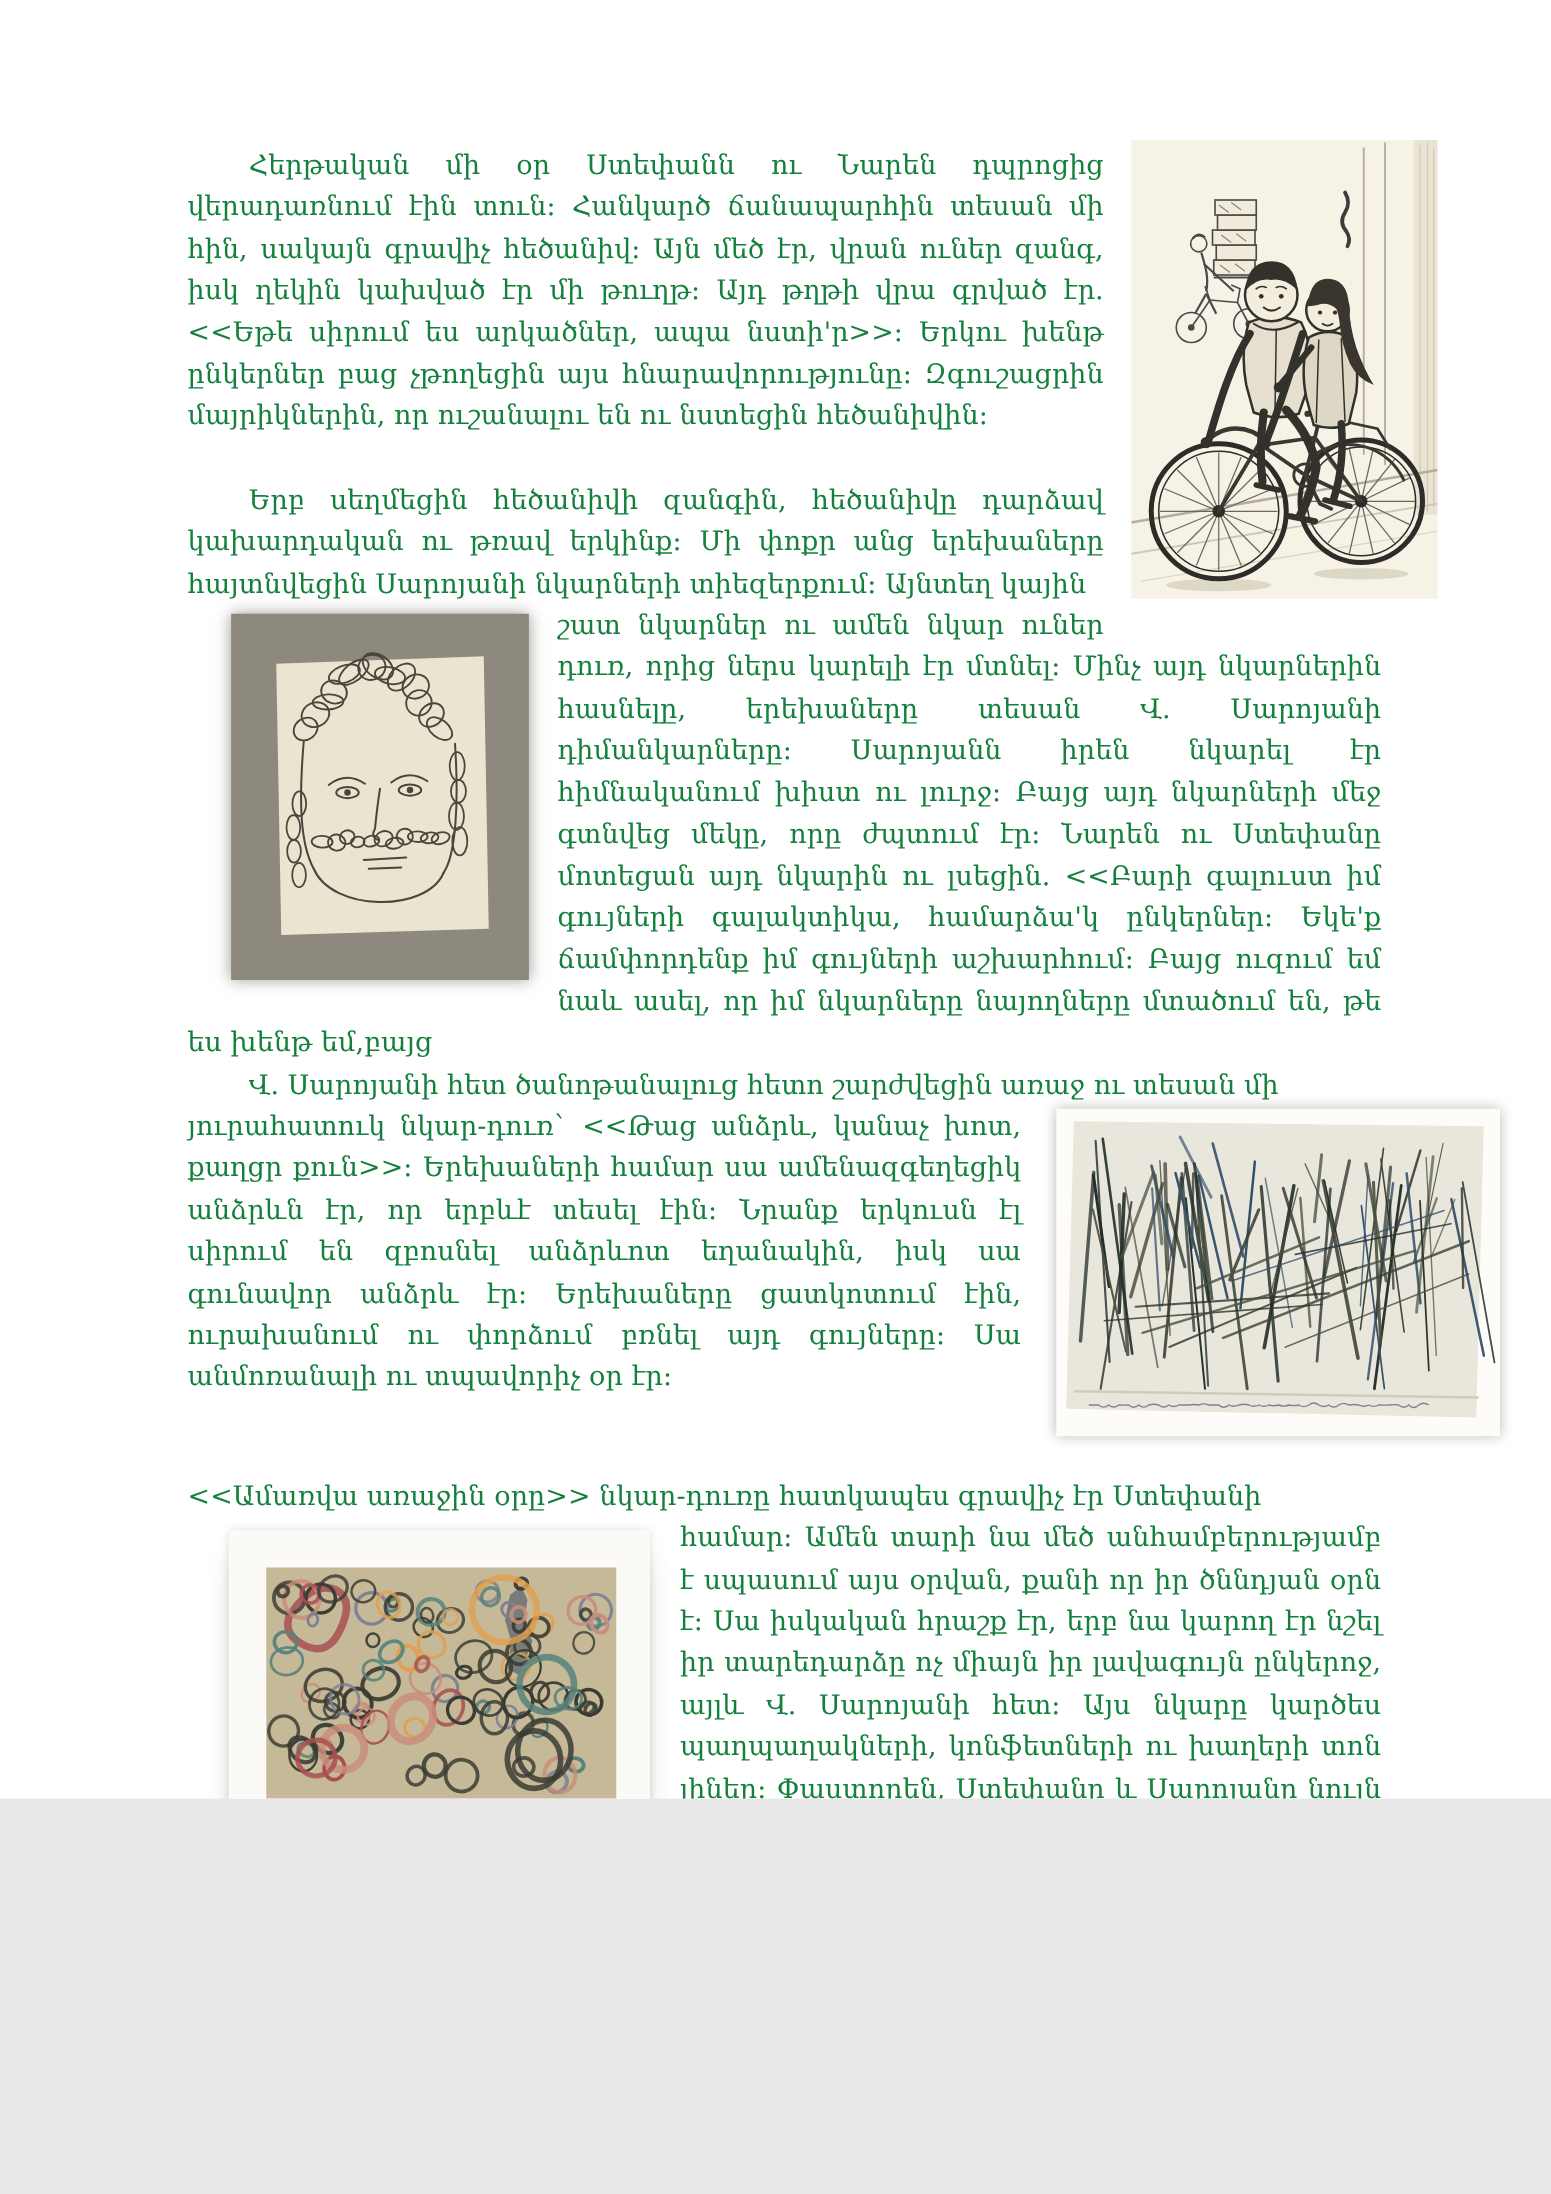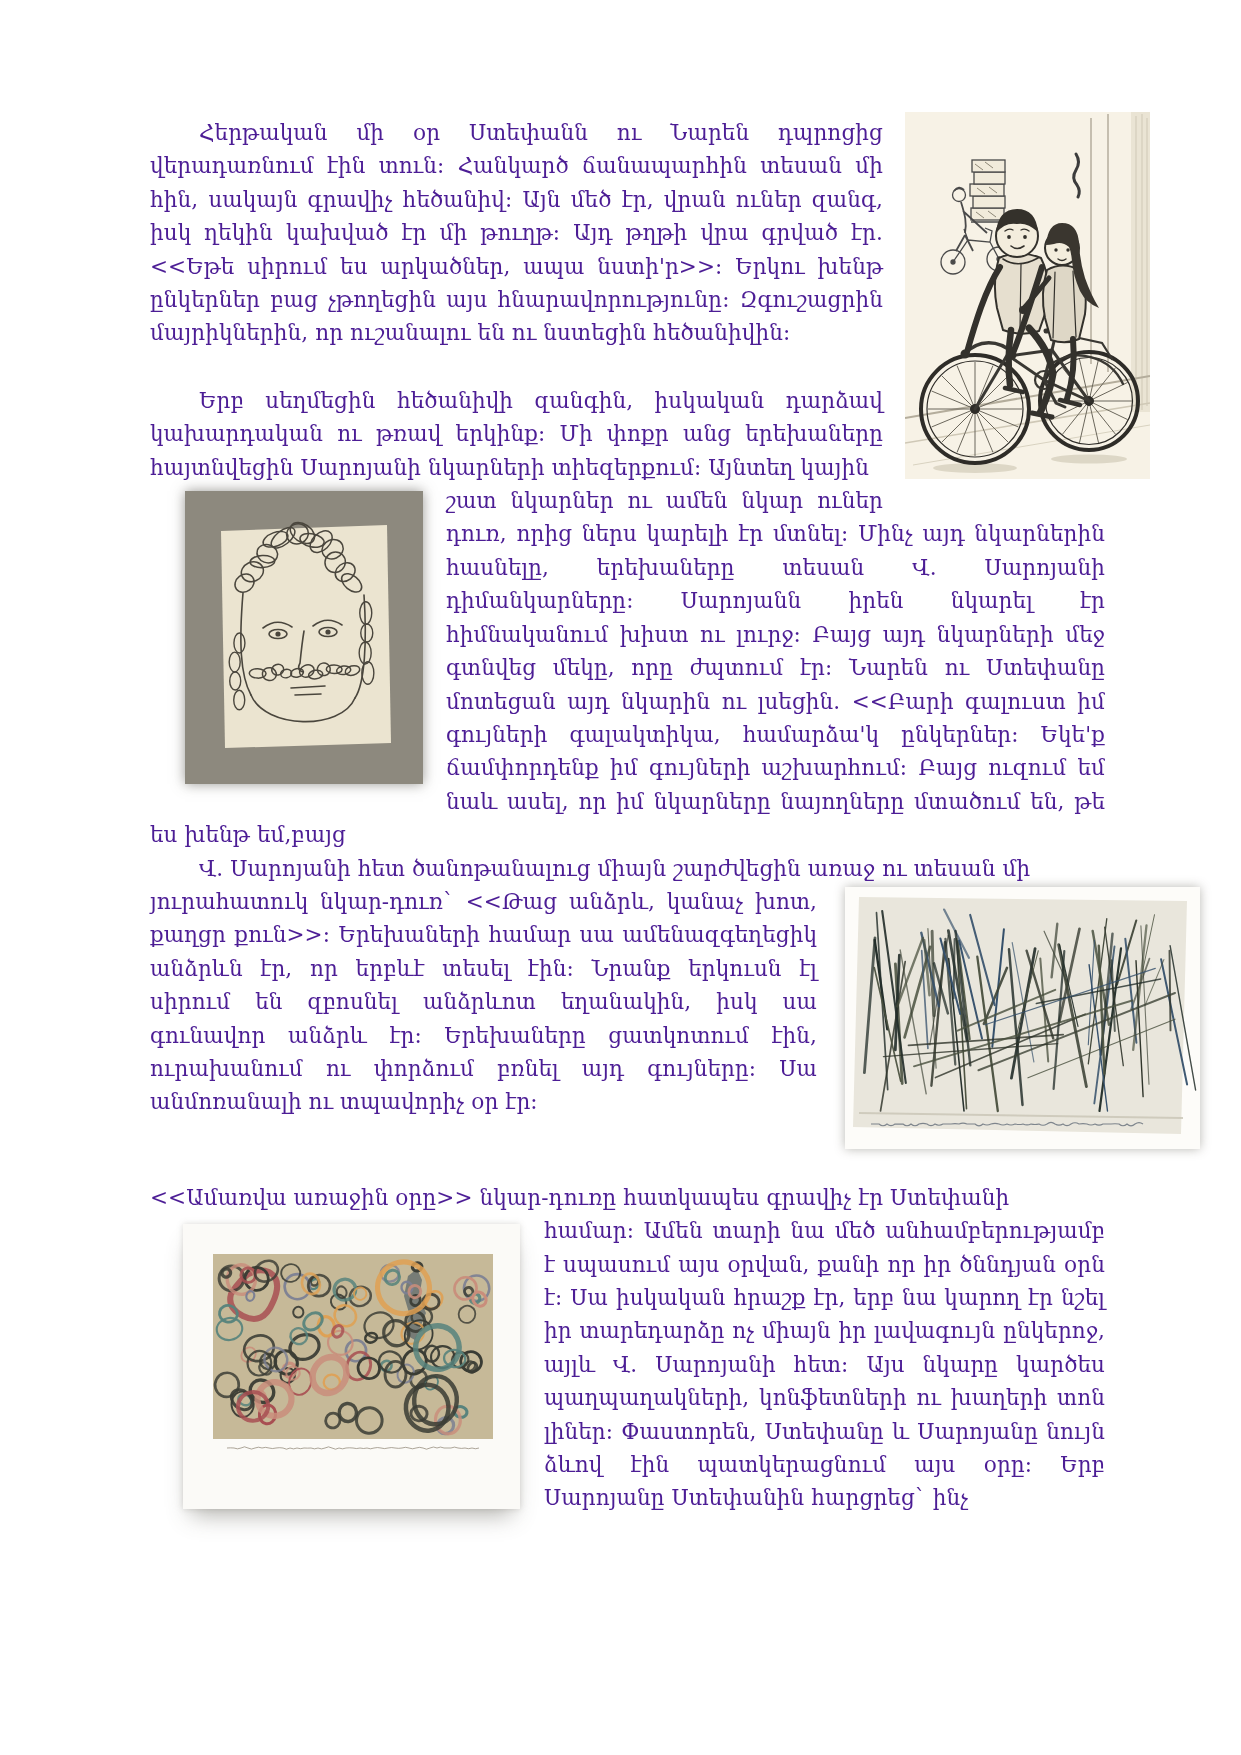--- a/index.html
+++ b/index.html
@@ -1,20 +1,20 @@
 <!DOCTYPE html>
 <html><head>
 <meta charset="utf-8">
 <style>
   html,body{margin:0;padding:0;background:#e8e8e8;}
   .page{
-    width:1241px;height:1755px;background:#ffffff;margin:0 auto;
+    width:1241px;height:1439px;background:#ffffff;margin:0 auto;
     overflow:hidden;position:relative;
     font-family:"DejaVu Serif","DejaVu Sans",serif;
-    color:#4c1d95;
+    color:#15803d;
   }
   .content{
     padding:116px 136px 0 150px;
   }
   p.para{
     margin:0;
     font-size:21.5px;
     line-height:33.4px;
     text-align:justify;
     letter-spacing:.1px;
@@ -181,21 +181,21 @@
           <path d="M141,133 Q143,111 157,111 Q173,111 174,132 Q175,150 180,166 Q186,183 194,196 Q181,191 175,179 Q168,163 167,149 Q166,139 164,135 Q157,129 149,132 Q144,133 141,133 Z" fill="#3a362f" stroke="none"></path>
           <circle cx="151" cy="138" r="1.7" fill="#33312c" stroke="none"></circle>
           <circle cx="163" cy="138" r="1.7" fill="#33312c" stroke="none"></circle>
           <path d="M153,147 Q157,150 161,147" stroke-width="1.4"></path>
         </g>
       </svg>
     </figure>
 
     <p class="para indent gap-after narrow-right">Հերթական մի օր Ստեփանն ու Նարեն դպրոցից վերադառնում էին տուն: Հանկարծ ճանապարհին տեսան մի հին, սակայն գրավիչ  հեծանիվ: Այն մեծ էր, վրան ուներ զանգ, իսկ ղեկին կախված էր մի թուղթ: Այդ թղթի վրա գրված էր.&lt;&lt;Եթե սիրում ես արկածներ, ապա նստի'ր&gt;&gt;: Երկու խենթ ընկերներ բաց չթողեցին այս հնարավորությունը: Զգուշացրին մայրիկներին, որ ուշանալու են ու նստեցին հեծանիվին:</p>
 
-    <p class="para indent narrow-right" style="margin-right:0">Երբ սեղմեցին հեծանիվի զանգին, իսկական դարձավ կախարդական ու թռավ երկինք: Մի փոքր անց երեխաները հայտնվեցին Սարոյանի նկարների տիեզերքում: Այնտեղ կային</p>
+    <p class="para indent narrow-right" style="margin-right:0">Երբ սեղմեցին հեծանիվի զանգին, հեծանիվը դարձավ կախարդական ու թռավ երկինք: Մի փոքր անց երեխաները հայտնվեցին Սարոյանի նկարների տիեզերքում: Այնտեղ կային</p>
 
     <figure class="fig fig-face">
       <svg width="238" height="293" viewBox="0 0 238 293" xmlns="http://www.w3.org/2000/svg">
         <rect width="238" height="293" fill="#8d897e"></rect>
         <path d="M36,40 L202,34 L206,252 L40,257 Z" fill="#ebe4d0"></path>
         <g stroke="#4a463d" stroke-width="1.6" fill="none" stroke-linecap="round">
           <path d="M58,102 C54,150 55,184 66,204"></path>
           <path d="M179,104 C182,150 180,192 170,207"></path>
           <path d="M66,204 C80,238 156,240 170,207"></path>
           <path d="M78,137 Q92,126 107,136"></path>
@@ -244,21 +244,21 @@
             <ellipse cx="50.223267127759755" cy="190" rx="5.5" ry="9.000897272024304" fill="none" stroke="#4a463d" stroke-width="1.4"></ellipse>
             <ellipse cx="180.1745527810417" cy="162" rx="6" ry="10.927139616105705" fill="none" stroke="#4a463d" stroke-width="1.4"></ellipse>
             <ellipse cx="54.24421294988133" cy="209" rx="5.5" ry="9.78046571998857" fill="none" stroke="#4a463d" stroke-width="1.4"></ellipse>
             <ellipse cx="182.84291442274116" cy="182" rx="6" ry="11.320162627380341" fill="none" stroke="#4a463d" stroke-width="1.4"></ellipse>
           </g>
       </svg>
     </figure>
 
     <p class="para">շատ նկարներ ու ամեն նկար ուներ դուռ, որից ներս կարելի էր մտնել: Մինչ այդ նկարներին հասնելը, երեխաները տեսան Վ. Սարոյանի դիմանկարները: Սարոյանն իրեն նկարել էր հիմնականում խիստ ու լուրջ: Բայց այդ նկարների մեջ գտնվեց մեկը, որը ժպտում էր: Նարեն ու Ստեփանը մոտեցան այդ նկարին ու լսեցին. &lt;&lt;Բարի գալուստ իմ գույների գալակտիկա, համարձա'կ ընկերներ: Եկե'ք ճամփորդենք իմ գույների աշխարհում: Բայց ուզում եմ նաև ասել, որ իմ նկարները նայողները մտածում են, թե ես խենթ եմ,բայց</p>
 
-    <p class="para indent">Վ. Սարոյանի հետ ծանոթանալուց միայն շարժվեցին առաջ ու տեսան մի</p>
+    <p class="para indent">Վ. Սարոյանի հետ ծանոթանալուց հետո շարժվեցին առաջ ու տեսան մի</p>
 
     <figure class="fig fig-grass">
       <svg width="355" height="262" viewBox="0 0 355 262" xmlns="http://www.w3.org/2000/svg">
         <path d="M14,10 L342,14 L336,247 L8,240 Z" fill="#e9e6dc"></path>
         <path d="M14,226 L338,231" stroke="#c9c5b6" stroke-width="2" opacity="0.8"></path>
         <g id="grass-strokes">
             <line x1="31.5" y1="25.7" x2="42.7" y2="202.6" stroke="#232e2a" stroke-width="1.7" stroke-linecap="round" opacity="0.81"></line>
             <line x1="100.0" y1="55.2" x2="86.4" y2="198.7" stroke="#2f342a" stroke-width="2.4" stroke-linecap="round" opacity="0.83"></line>
             <line x1="87.1" y1="44.1" x2="89.1" y2="128.7" stroke="#3d4336" stroke-width="2.9" stroke-linecap="round" opacity="0.74"></line>
             <line x1="291.3" y1="33.4" x2="272.0" y2="97.8" stroke="#3d4336" stroke-width="2.0" stroke-linecap="round" opacity="0.92"></line>

